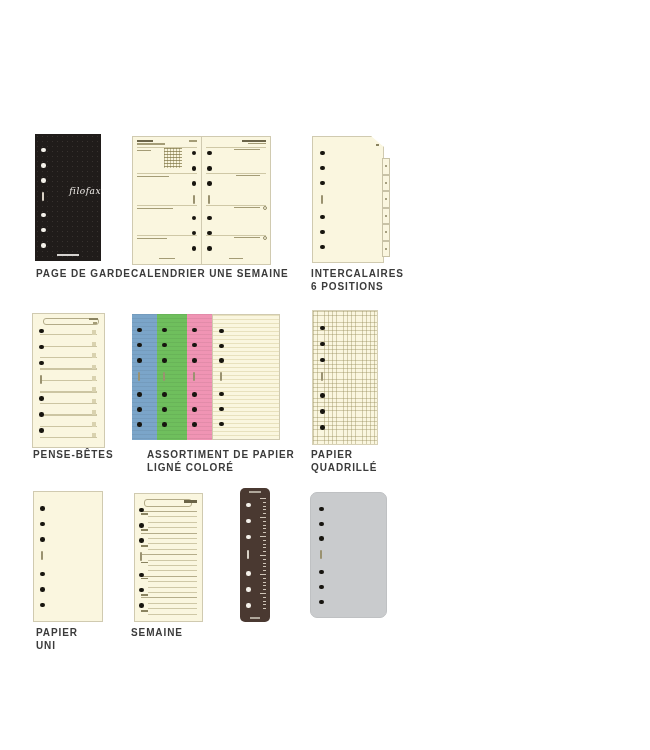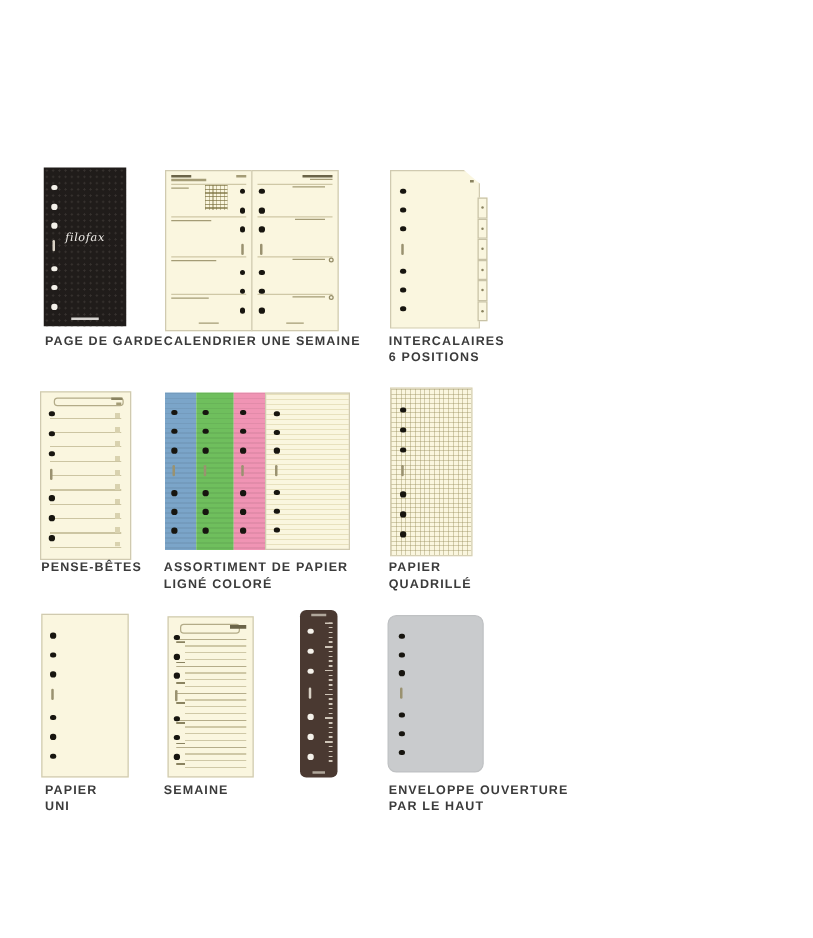--- a/index.html
+++ b/index.html
@@ -14,21 +14,21 @@
   .slot{position:absolute;width:2px;height:9px;border-radius:1.5px;}
   .tbar{position:absolute;height:1.5px;background:#a49c76;}
   .hline{position:absolute;left:4px;right:4px;height:1px;background:#cfc8a6;}
   .circle{position:absolute;width:4px;height:4px;border:1px solid #938b66;
           border-radius:50%;box-sizing:border-box;}
 
   
   .pg-garde{left:35px;top:134px;width:66px;height:127px;border:none;
     background-color:#201c1a;
     background-image:radial-gradient(#37322f .7px,transparent .9px);background-size:5px 5px;}
-  .filofax-logo{position:absolute;top:41%;left:0;width:100%;text-align:center;
+  .filofax-logo{position:absolute;top:41%;left:0;width:100%;text-align:right;
     color:#efece8;font-family:"DejaVu Serif",serif;font-style:italic;font-size:9px;letter-spacing:.5px;}
   .garde-foot{position:absolute;bottom:5px;left:50%;transform:translateX(-50%);
     width:22px;height:2.5px;background:#d6d3d0;}
 
   
   .cal-left{left:132px;top:136px;width:70px;height:129px;}
   .cal-right{left:201px;top:136px;width:70px;height:129px;}
   .minical{position:absolute;right:19px;top:11px;width:18px;height:20px;
     background-image:repeating-linear-gradient(to bottom,rgba(125,115,65,.7) 0 1px,transparent 1px 3px),
                      repeating-linear-gradient(to right,rgba(125,115,65,.45) 0 1px,transparent 1px 3px);}
@@ -291,34 +291,30 @@
     <div>CALENDRIER UNE SEMAINE</div>
   </div>
   <div class="label" style="left:311px;top:268px">
     <div>INTERCALAIRES</div>
       <div>6 POSITIONS</div>
   </div>
   <div class="label" style="left:33px;top:449px">
     <div>PENSE-BÊTES</div>
       <div></div>
   </div>
-  <div class="label" style="left:131px;top:449px">
+  <div class="label" style="left:147px;top:449px">
     <div>ASSORTIMENT DE PAPIER</div>
       <div>LIGNÉ COLORÉ</div>
   </div>
   <div class="label" style="left:311px;top:449px">
     <div>PAPIER</div>
       <div>QUADRILLÉ</div>
   </div>
   <div class="label" style="left:36px;top:627px">
     <div>PAPIER</div>
       <div>UNI</div>
   </div>
   <div class="label" style="left:131px;top:627px">
     <div>SEMAINE</div>
       <div></div>
   </div>
-  <div class="label" style="left:311px;top:627px">
-    <div>ENVELOPPE OUVERTURE</div>
-      <div>PAR LE HAUT</div>
-  </div>
 
 </div>
 
 </body></html>

